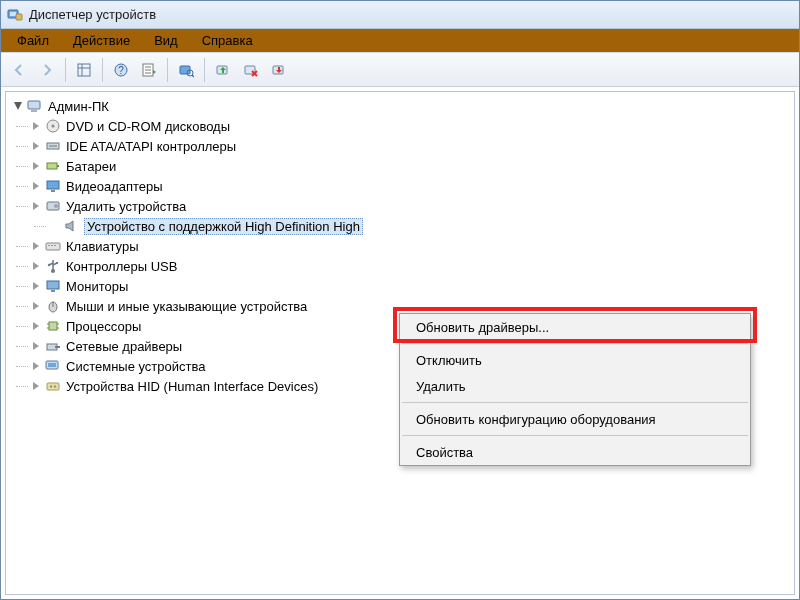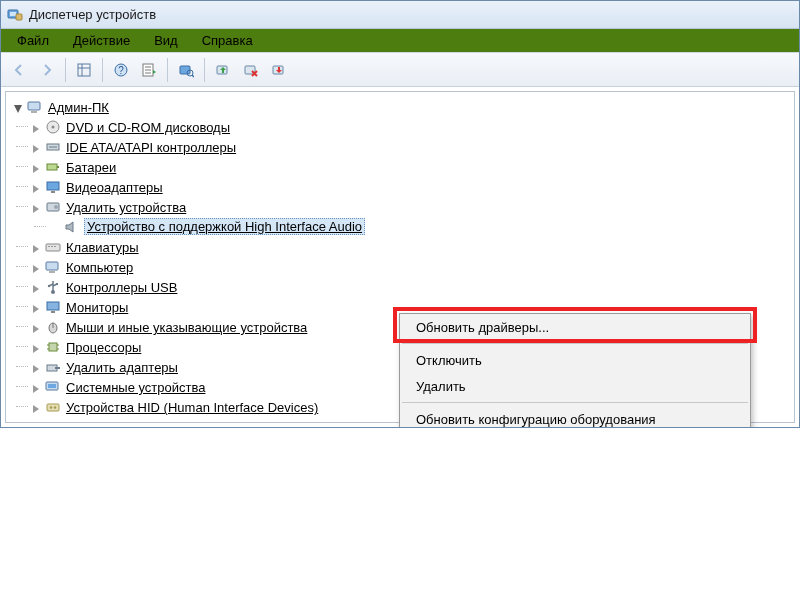--- a/index.html
+++ b/index.html
@@ -1,30 +1,30 @@
 <!DOCTYPE html>
 <html><head>
 <meta charset="utf-8">
 <style>
   * { box-sizing: border-box; }
   html, body { margin: 0; padding: 0; font-family: "Segoe UI", Tahoma, sans-serif; font-size: 13px; color: #000; background: #fff; }
-  .window { width: 800px; height: 428px; border: 1px solid #6b8aab; background: #fff; position: relative; overflow: hidden; }
+  .window { width: 800px; height: 600px; border: 1px solid #6b8aab; background: #fff; position: relative; overflow: hidden; }
   .titlebar { height: 28px; background: linear-gradient(#eaf1fb, #d7e4f2); display: flex; align-items: center; padding: 0 6px; border-bottom: 1px solid #b6c6d9; }
   .titlebar .icon { width: 16px; height: 16px; margin-right: 6px; display: flex; align-items: center; justify-content: center; }
   .titlebar .title { font-size: 13px; color: #1a1a1a; }
-  .menubar { height: 24px; background: #4d7c0f; display: flex; align-items: center; padding: 0 4px; border-bottom: 1px solid #d0d8e2; }
+  .menubar { height: 24px; background: #a16207; display: flex; align-items: center; padding: 0 4px; border-bottom: 1px solid #d0d8e2; }
   .menubar .menu-item { padding: 2px 12px; cursor: default; }
   .toolbar { height: 34px; background: linear-gradient(#f7f9fc, #e9eef5); display: flex; align-items: center; padding: 0 4px; border-bottom: 1px solid #c7d0dc; gap: 0; }
   .toolbar .sep { width: 1px; height: 24px; background: #c2cad5; margin: 0 4px; }
   .tbtn { width: 26px; height: 26px; border: 1px solid transparent; border-radius: 2px; display: flex; align-items: center; justify-content: center; cursor: default; margin: 0 1px; }
   .tbtn.disabled { opacity: 0.45; }
   .tree-area { position: absolute; left: 4px; right: 4px; top: 90px; bottom: 4px; border: 1px solid #b8c3d0; background: #fff; overflow: auto; padding: 4px 2px; }
   .tree ul { list-style: none; margin: 0; padding-left: 18px; }
   .tree > ul { padding-left: 2px; }
-  .node { display: flex; align-items: flex-end; height: 20px; white-space: nowrap; padding: 1px 2px; position: relative; text-decoration: underline; }
+  .node { display: flex; align-items: center; height: 20px; white-space: nowrap; padding: 1px 2px; position: relative; }
   .expander { width: 12px; height: 12px; margin-right: 2px; display: flex; align-items: center; justify-content: center; cursor: default; }
   .expander svg { display: block; }
   .node-icon { width: 18px; height: 16px; margin-right: 4px; display: flex; align-items: center; justify-content: center; }
   .node-label { font-size: 13px; }
   .node.root .node-label { font-weight: 400; }
   .node.selected .node-label { background: #d5e6f7; border: 1px dotted #6a94c4; padding: 0 2px; }
   .branches .node::before { content: ""; position: absolute; left: -12px; top: 10px; width: 12px; height: 0; border-top: 1px dotted #b9b9b9; }
   .context-menu { position: absolute; width: 352px; background: #f2f2f2; border: 1px solid #9a9a9a; box-shadow: 2px 3px 6px rgba(0,0,0,0.25); font-size: 13px; }
   .context-menu .item { height: 26px; display: flex; align-items: center; padding: 0 16px; cursor: default; }
   .context-menu .item.bold { font-weight: 400; }
@@ -222,57 +222,41 @@
             <li>
               <ul class="branches">
                 <li>
                     <div class="node selected">
                   <span class="expander"></span>
                   <span class="node-icon">
                         <svg width="16" height="16" viewBox="0 0 16 16">
                           <path d="M3 6 h3 l4 -3 v10 l-4 -3 h-3 z" fill="#b0b8c0" stroke="#6b7a88"></path>
                         </svg>
                       </span>
-                  <span class="node-label">Устройство с поддержкой High Interface Audio</span>
+                  <span class="node-label">Устройство с поддержкой High Definition High</span>
                 </div>
                   </li>
               </ul>
             </li>
             <li>
                 <div class="node">
               <span class="expander">
                     <svg width="10" height="10" viewBox="0 0 10 10">
                       <path d="M2 1 L8 5 L2 9 Z" fill="#9b9b9b"></path>
                     </svg>
                   </span>
               <span class="node-icon">
                     <svg width="16" height="16" viewBox="0 0 16 16">
                       <rect x="1" y="5" width="14" height="7" rx="1" fill="#e4e4e4" stroke="#888"></rect>
                       <rect x="3" y="7" width="2" height="1" fill="#999"></rect>
                       <rect x="6" y="7" width="2" height="1" fill="#999"></rect>
                       <rect x="9" y="7" width="2" height="1" fill="#999"></rect>
                     </svg>
                   </span>
               <span class="node-label">Клавиатуры</span>
-            </div>
-              </li>
-            <li>
-                <div class="node">
-              <span class="expander">
-                    <svg width="10" height="10" viewBox="0 0 10 10">
-                      <path d="M2 1 L8 5 L2 9 Z" fill="#9b9b9b"></path>
-                    </svg>
-                  </span>
-              <span class="node-icon">
-                    <svg width="16" height="16" viewBox="0 0 16 16">
-                      <rect x="1" y="3" width="12" height="8" rx="1" fill="#c9dbef" stroke="#5b7aa0"></rect>
-                      <rect x="4" y="12" width="6" height="2" fill="#b0b0b0"></rect>
-                    </svg>
-                  </span>
-              <span class="node-label">Компьютер</span>
             </div>
               </li>
             <li>
                 <div class="node">
               <span class="expander">
                     <svg width="10" height="10" viewBox="0 0 10 10">
                       <path d="M2 1 L8 5 L2 9 Z" fill="#9b9b9b"></path>
                     </svg>
                   </span>
               <span class="node-icon">
@@ -345,21 +329,21 @@
                     <svg width="10" height="10" viewBox="0 0 10 10">
                       <path d="M2 1 L8 5 L2 9 Z" fill="#9b9b9b"></path>
                     </svg>
                   </span>
               <span class="node-icon">
                     <svg width="16" height="16" viewBox="0 0 16 16">
                       <rect x="2" y="6" width="10" height="6" fill="#cfd8df" stroke="#6b7a88"></rect>
                       <rect x="10" y="8" width="5" height="2" fill="#6b7a88"></rect>
                     </svg>
                   </span>
-              <span class="node-label">Удалить адаптеры</span>
+              <span class="node-label">Сетевые драйверы</span>
             </div>
               </li>
             <li>
                 <div class="node">
               <span class="expander">
                     <svg width="10" height="10" viewBox="0 0 10 10">
                       <path d="M2 1 L8 5 L2 9 Z" fill="#9b9b9b"></path>
                     </svg>
                   </span>
               <span class="node-icon">

